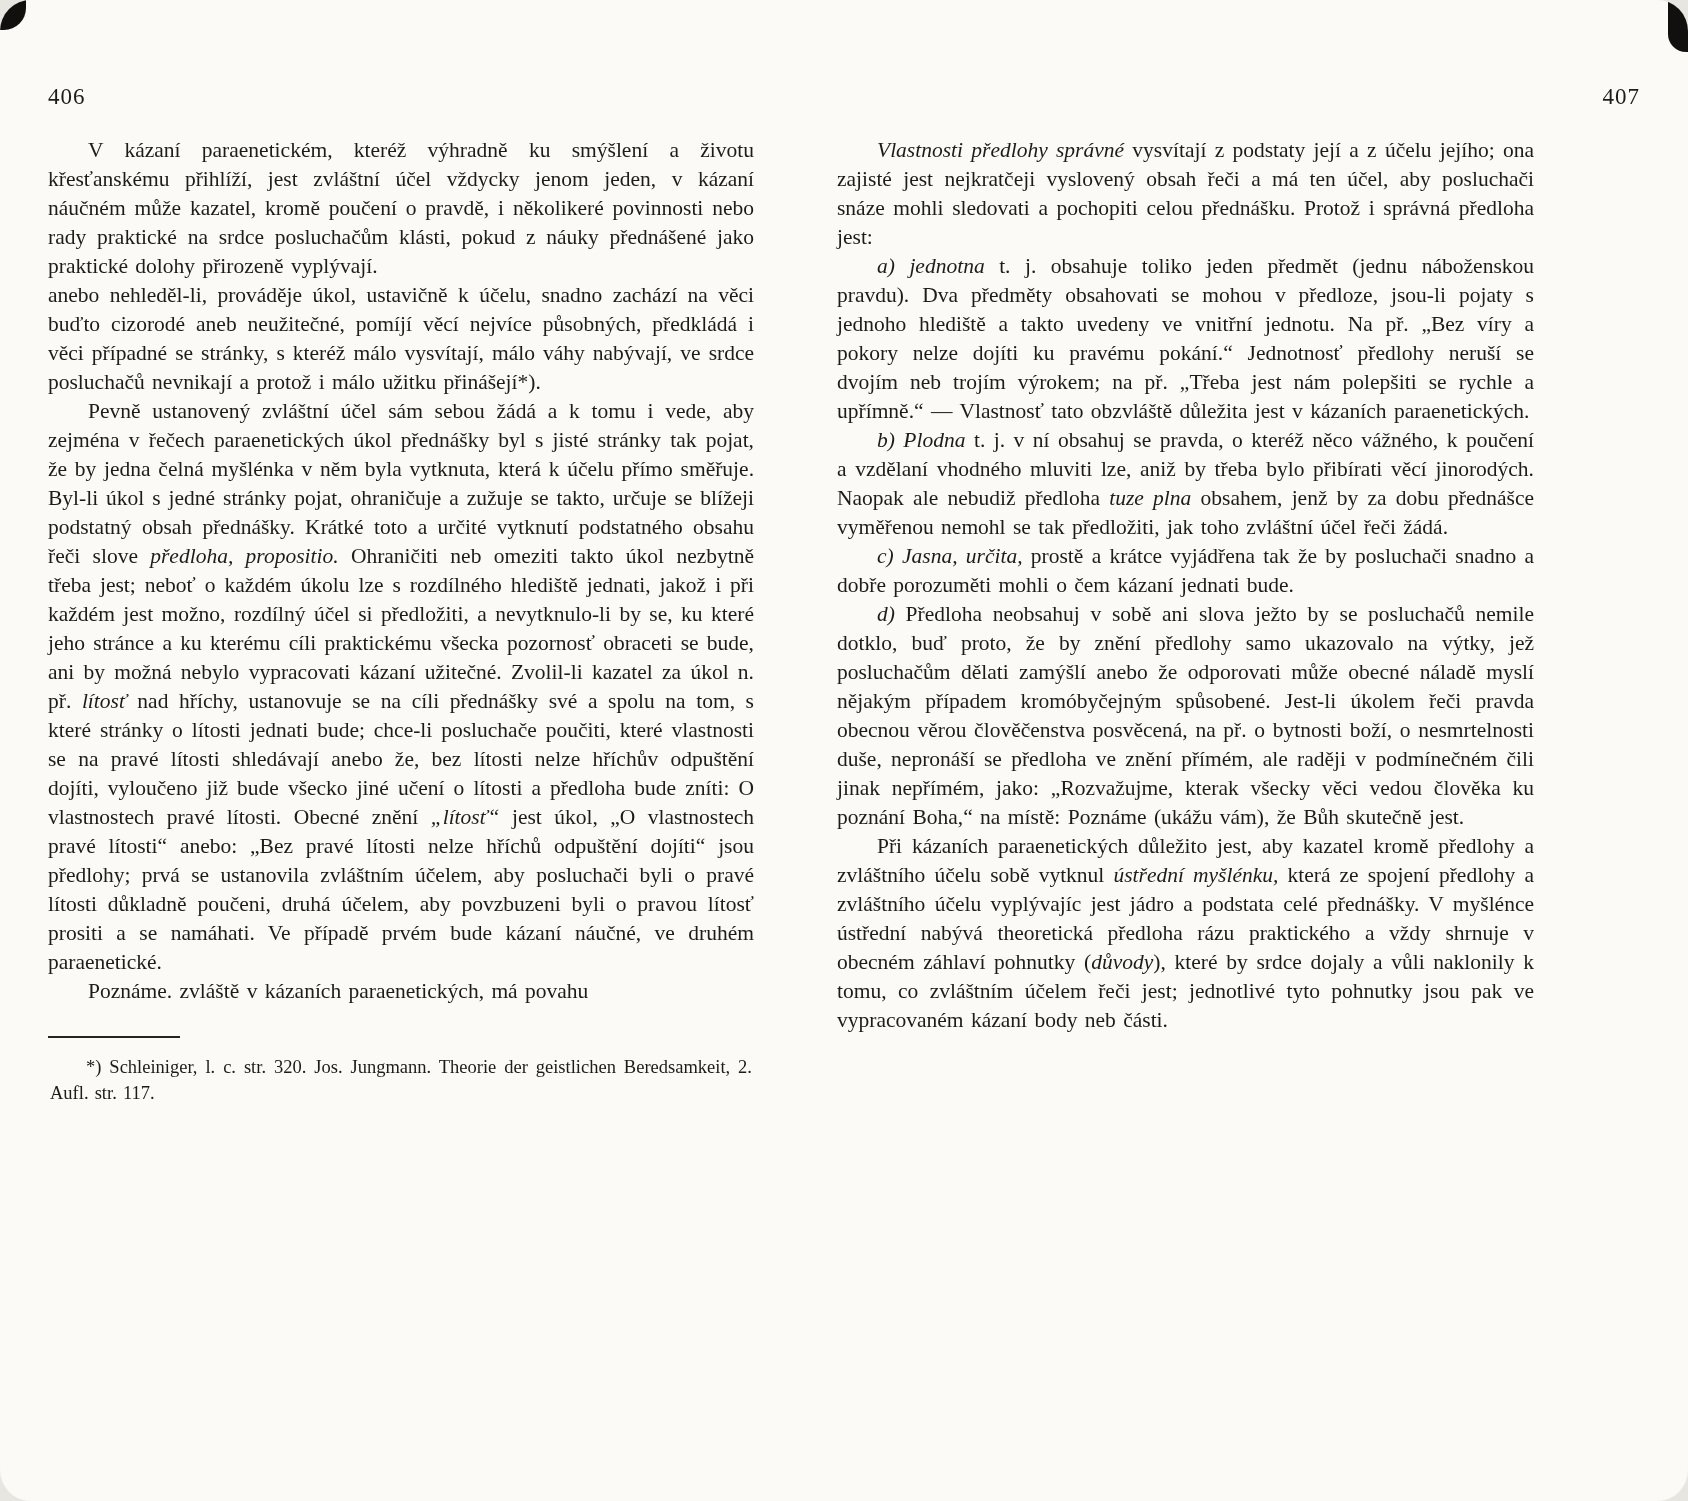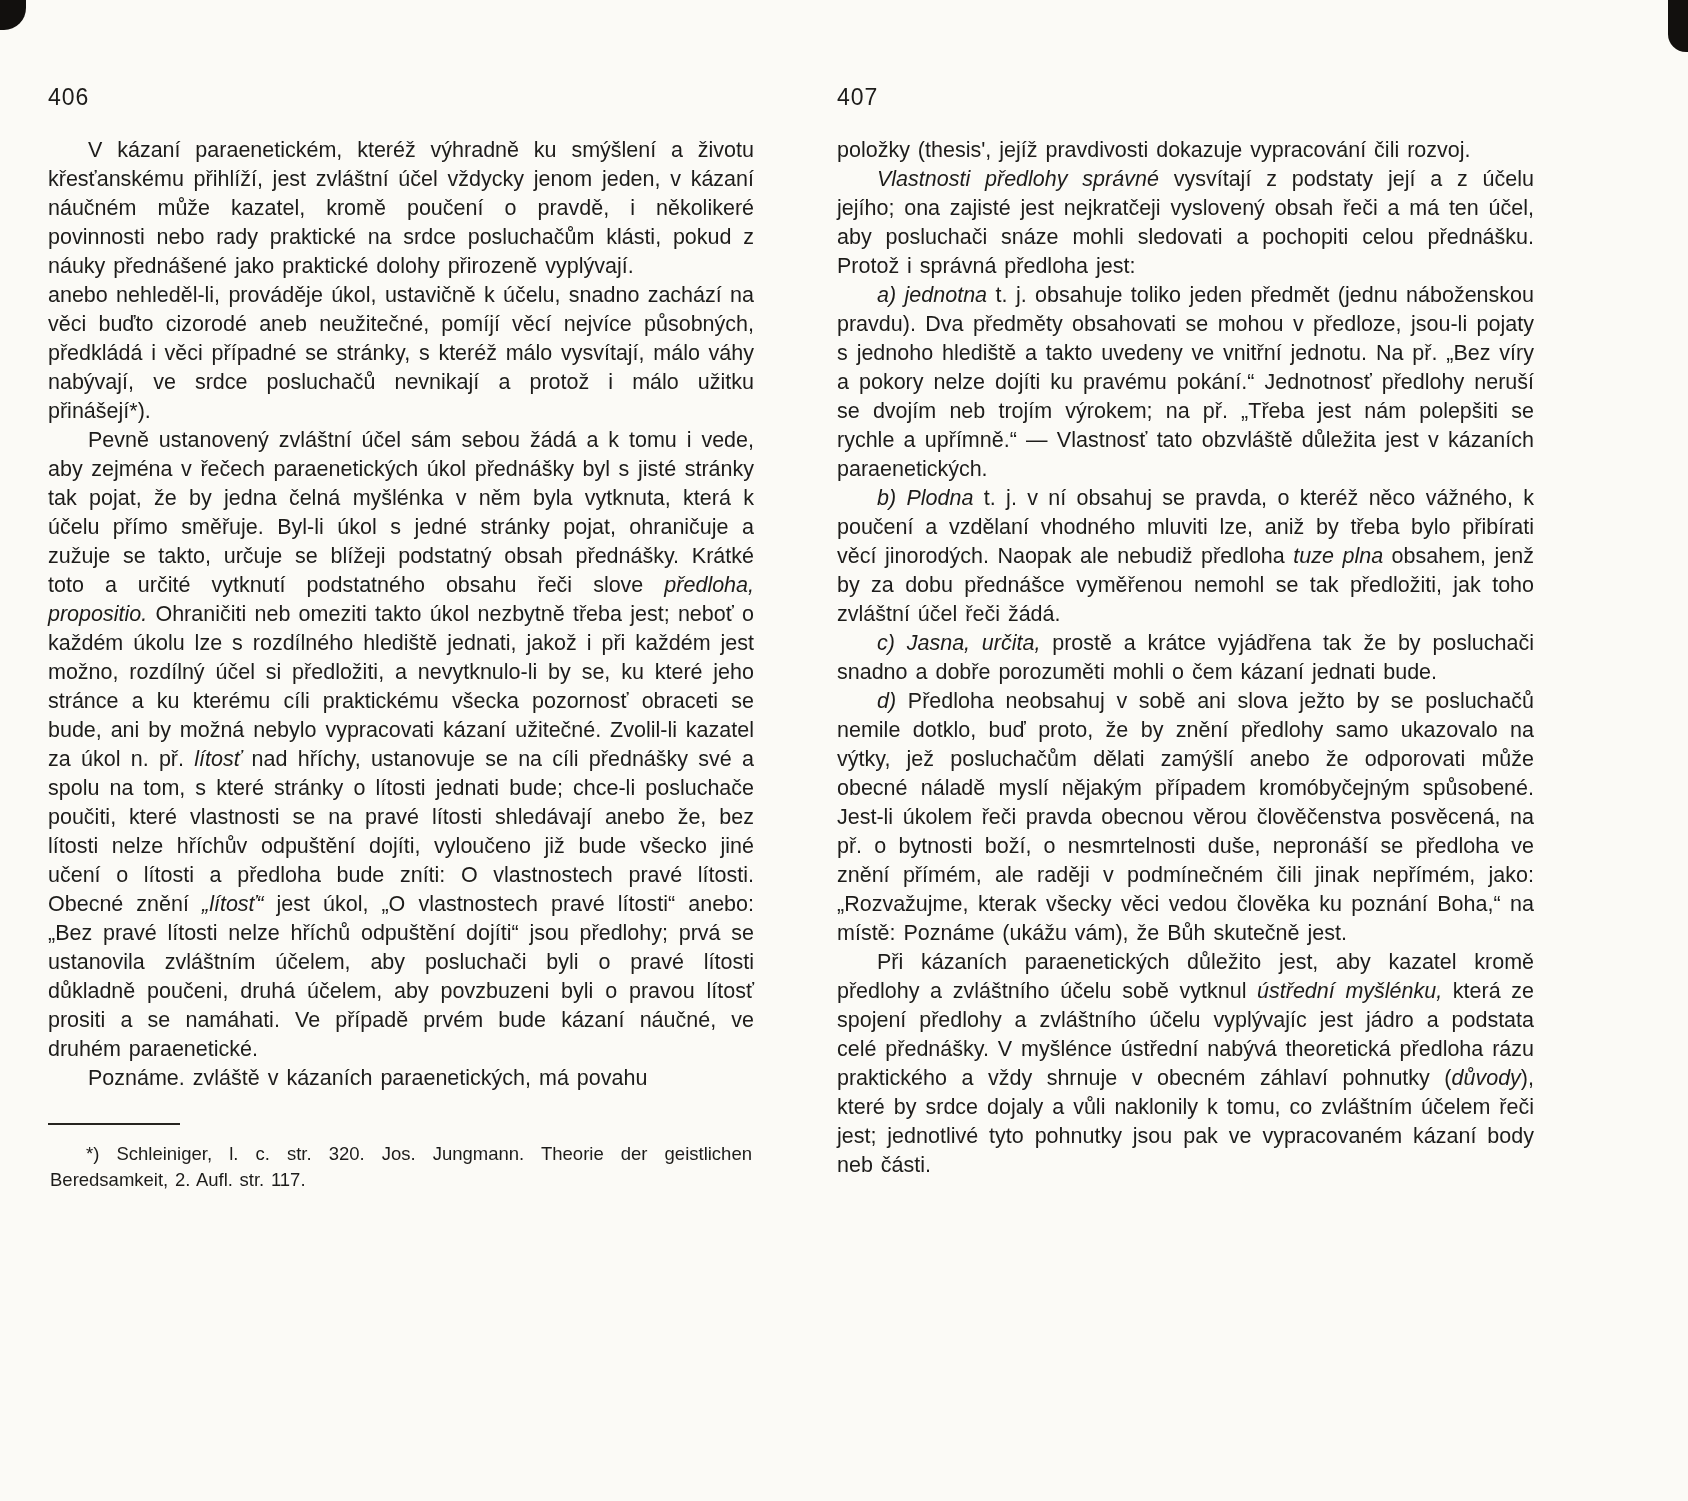--- a/index.html
+++ b/index.html
@@ -1,23 +1,24 @@
 <!DOCTYPE html>
 <html><head>
 <meta charset="utf-8">
 <style>
   html, body { margin: 0; padding: 0; background: #e8e6e0; }
   .spread {
     position: relative;
     width: 1688px;
     height: 1501px;
     background: #fbfaf6;
-    font-family: Liberation Sans, sans-serif;
+    font-family: Liberation Serif, serif;
     color: #1d1c1a;
     overflow: hidden;
+    border-radius: 31px;
   }
   .scan-artifact-tl {
     position: absolute; left: 0; top: 0;
     width: 26px; height: 30px;
     background: #12100e;
     border-bottom-right-radius: 22px;
   }
   .scan-artifact-tr {
     position: absolute; right: 0; top: 0;
     width: 20px; height: 52px;
@@ -26,21 +27,21 @@
   }
   .page { position: absolute; top: 84px; }
   .page-left  { left: 48px;  width: 706px; }
   .page-right { left: 837px; width: 803px; }
   .pagenum {
     font-size: 23px;
     line-height: 26px;
     margin-bottom: 26px;
     letter-spacing: 1px;
   }
-  .page-right .pagenum { }
+  .page-right .pagenum { text-align: right; }
   .text-block {
     font-size: 21.5px;
     line-height: 29px;
     text-align: justify;
     word-spacing: 2px;
   }
   .page-right .text-block { width: 697px; }
   .para { margin: 0; }
   .para.indent { text-indent: 40px; }
   .it { font-style: italic; }
@@ -75,21 +76,20 @@
         <p class="para indent"><span>Pevně ustanovený zvláštní účel sám sebou žádá a k tomu i vede, aby zejména v řečech paraenetických úkol přednášky byl s jisté stránky tak pojat, že by jedna čelná myšlénka v něm byla vytknuta, která k účelu přímo směřuje. Byl-li úkol s jedné stránky pojat, ohraničuje a zužuje se takto, určuje se blížeji podstatný obsah přednášky. Krátké toto a určité vytknutí podstatného obsahu řeči slove </span><span class="it">předloha, propositio.</span><span> Ohraničiti neb omeziti takto úkol nezbytně třeba jest; neboť o každém úkolu lze s rozdílného hlediště jednati, jakož i při každém jest možno, rozdílný účel si předložiti, a nevytknulo-li by se, ku které jeho stránce a ku kterému cíli praktickému všecka pozornosť obraceti se bude, ani by možná nebylo vypracovati kázaní užitečné. Zvolil-li kazatel za úkol n. př. </span><span class="it">lítosť</span><span> nad hříchy, ustanovuje se na cíli přednášky své a spolu na tom, s které stránky o lítosti jednati bude; chce-li posluchače poučiti, které vlastnosti se na pravé lítosti shledávají anebo že, bez lítosti nelze hříchův odpuštění dojíti, vyloučeno již bude všecko jiné učení o lítosti a předloha bude zníti: O vlastnostech pravé lítosti. Obecné znění </span><span class="it">„lítosť“</span><span> jest úkol, „O vlastnostech pravé lítosti“ anebo: „Bez pravé lítosti nelze hříchů odpuštění dojíti“ jsou předlohy; prvá se ustanovila zvláštním účelem, aby posluchači byli o pravé lítosti důkladně poučeni, druhá účelem, aby povzbuzeni byli o pravou lítosť prositi a se namáhati. Ve případě prvém bude kázaní náučné, ve druhém paraenetické.</span></p>
         <p class="para indent"><span>Poznáme. zvláště v kázaních paraenetických, má povahu</span></p>
       </div>
     <div class="footnote-rule"></div>
     <p class="footnote">*) Schleiniger, l. c. str. 320.  Jos. Jungmann. Theorie der geistlichen Beredsamkeit, 2. Aufl. str. 117.</p>
   </div>
 
   <div class="page page-right">
     <div class="pagenum">407</div>
     <div class="text-block">
-        <p class="para"><span>položky (thesis', jejíž pravdivosti dokazuje vypracování čili rozvoj.</span></p>
         <p class="para indent"><span class="it">Vlastnosti předlohy správné</span><span> vysvítají z podstaty její a z účelu jejího; ona zajisté jest nejkratčeji vyslovený obsah řeči a má ten účel, aby posluchači snáze mohli sledovati a pochopiti celou přednášku. Protož i správná předloha jest:</span></p>
         <p class="para indent"><span class="it">a) jednotna</span><span> t. j. obsahuje toliko jeden předmět (jednu náboženskou pravdu). Dva předměty obsahovati se mohou v předloze, jsou-li pojaty s jednoho hlediště a takto uvedeny ve vnitřní jednotu. Na př. „Bez víry a pokory nelze dojíti ku pravému pokání.“ Jednotnosť předlohy neruší se dvojím neb trojím výrokem; na př. „Třeba jest nám polepšiti se rychle a upřímně.“ — Vlastnosť tato obzvláště důležita jest v kázaních paraenetických.</span></p>
         <p class="para indent"><span class="it">b) Plodna</span><span> t. j. v ní obsahuj se pravda, o kteréž něco vážného, k poučení a vzdělaní vhodného mluviti lze, aniž by třeba bylo přibírati věcí jinorodých. Naopak ale nebudiž předloha </span><span class="it">tuze plna</span><span> obsahem, jenž by za dobu přednášce vyměřenou nemohl se tak předložiti, jak toho zvláštní účel řeči žádá.</span></p>
         <p class="para indent"><span class="it">c) Jasna, určita,</span><span> prostě a krátce vyjádřena tak že by posluchači snadno a dobře porozuměti mohli o čem kázaní jednati bude.</span></p>
         <p class="para indent"><span class="it">d)</span><span> Předloha neobsahuj v sobě ani slova ježto by se posluchačů nemile dotklo, buď proto, že by znění předlohy samo ukazovalo na výtky, jež posluchačům dělati zamýšlí anebo že odporovati může obecné náladě myslí nějakým případem kromóbyčejným spůsobené. Jest-li úkolem řeči pravda obecnou věrou člověčenstva posvěcená, na př. o bytnosti boží, o nesmrtelnosti duše, nepronáší se předloha ve znění přímém, ale raději v podmínečném čili jinak nepřímém, jako: „Rozvažujme, kterak všecky věci vedou člověka ku poznání Boha,“ na místě: Poznáme (ukážu vám), že Bůh skutečně jest.</span></p>
         <p class="para indent"><span>Při kázaních paraenetických důležito jest, aby kazatel kromě předlohy a zvláštního účelu sobě vytknul </span><span class="it">ústřední myšlénku,</span><span> která ze spojení předlohy a zvláštního účelu vyplývajíc jest jádro a podstata celé přednášky. V myšlénce ústřední nabývá theoretická předloha rázu praktického a vždy shrnuje v obecném záhlaví pohnutky (</span><span class="it">důvody</span><span>), které by srdce dojaly a vůli naklonily k tomu, co zvláštním účelem řeči jest; jednotlivé tyto pohnutky jsou pak ve vypracovaném kázaní body neb části.</span></p>
       </div>
   </div>
 
 </div>

